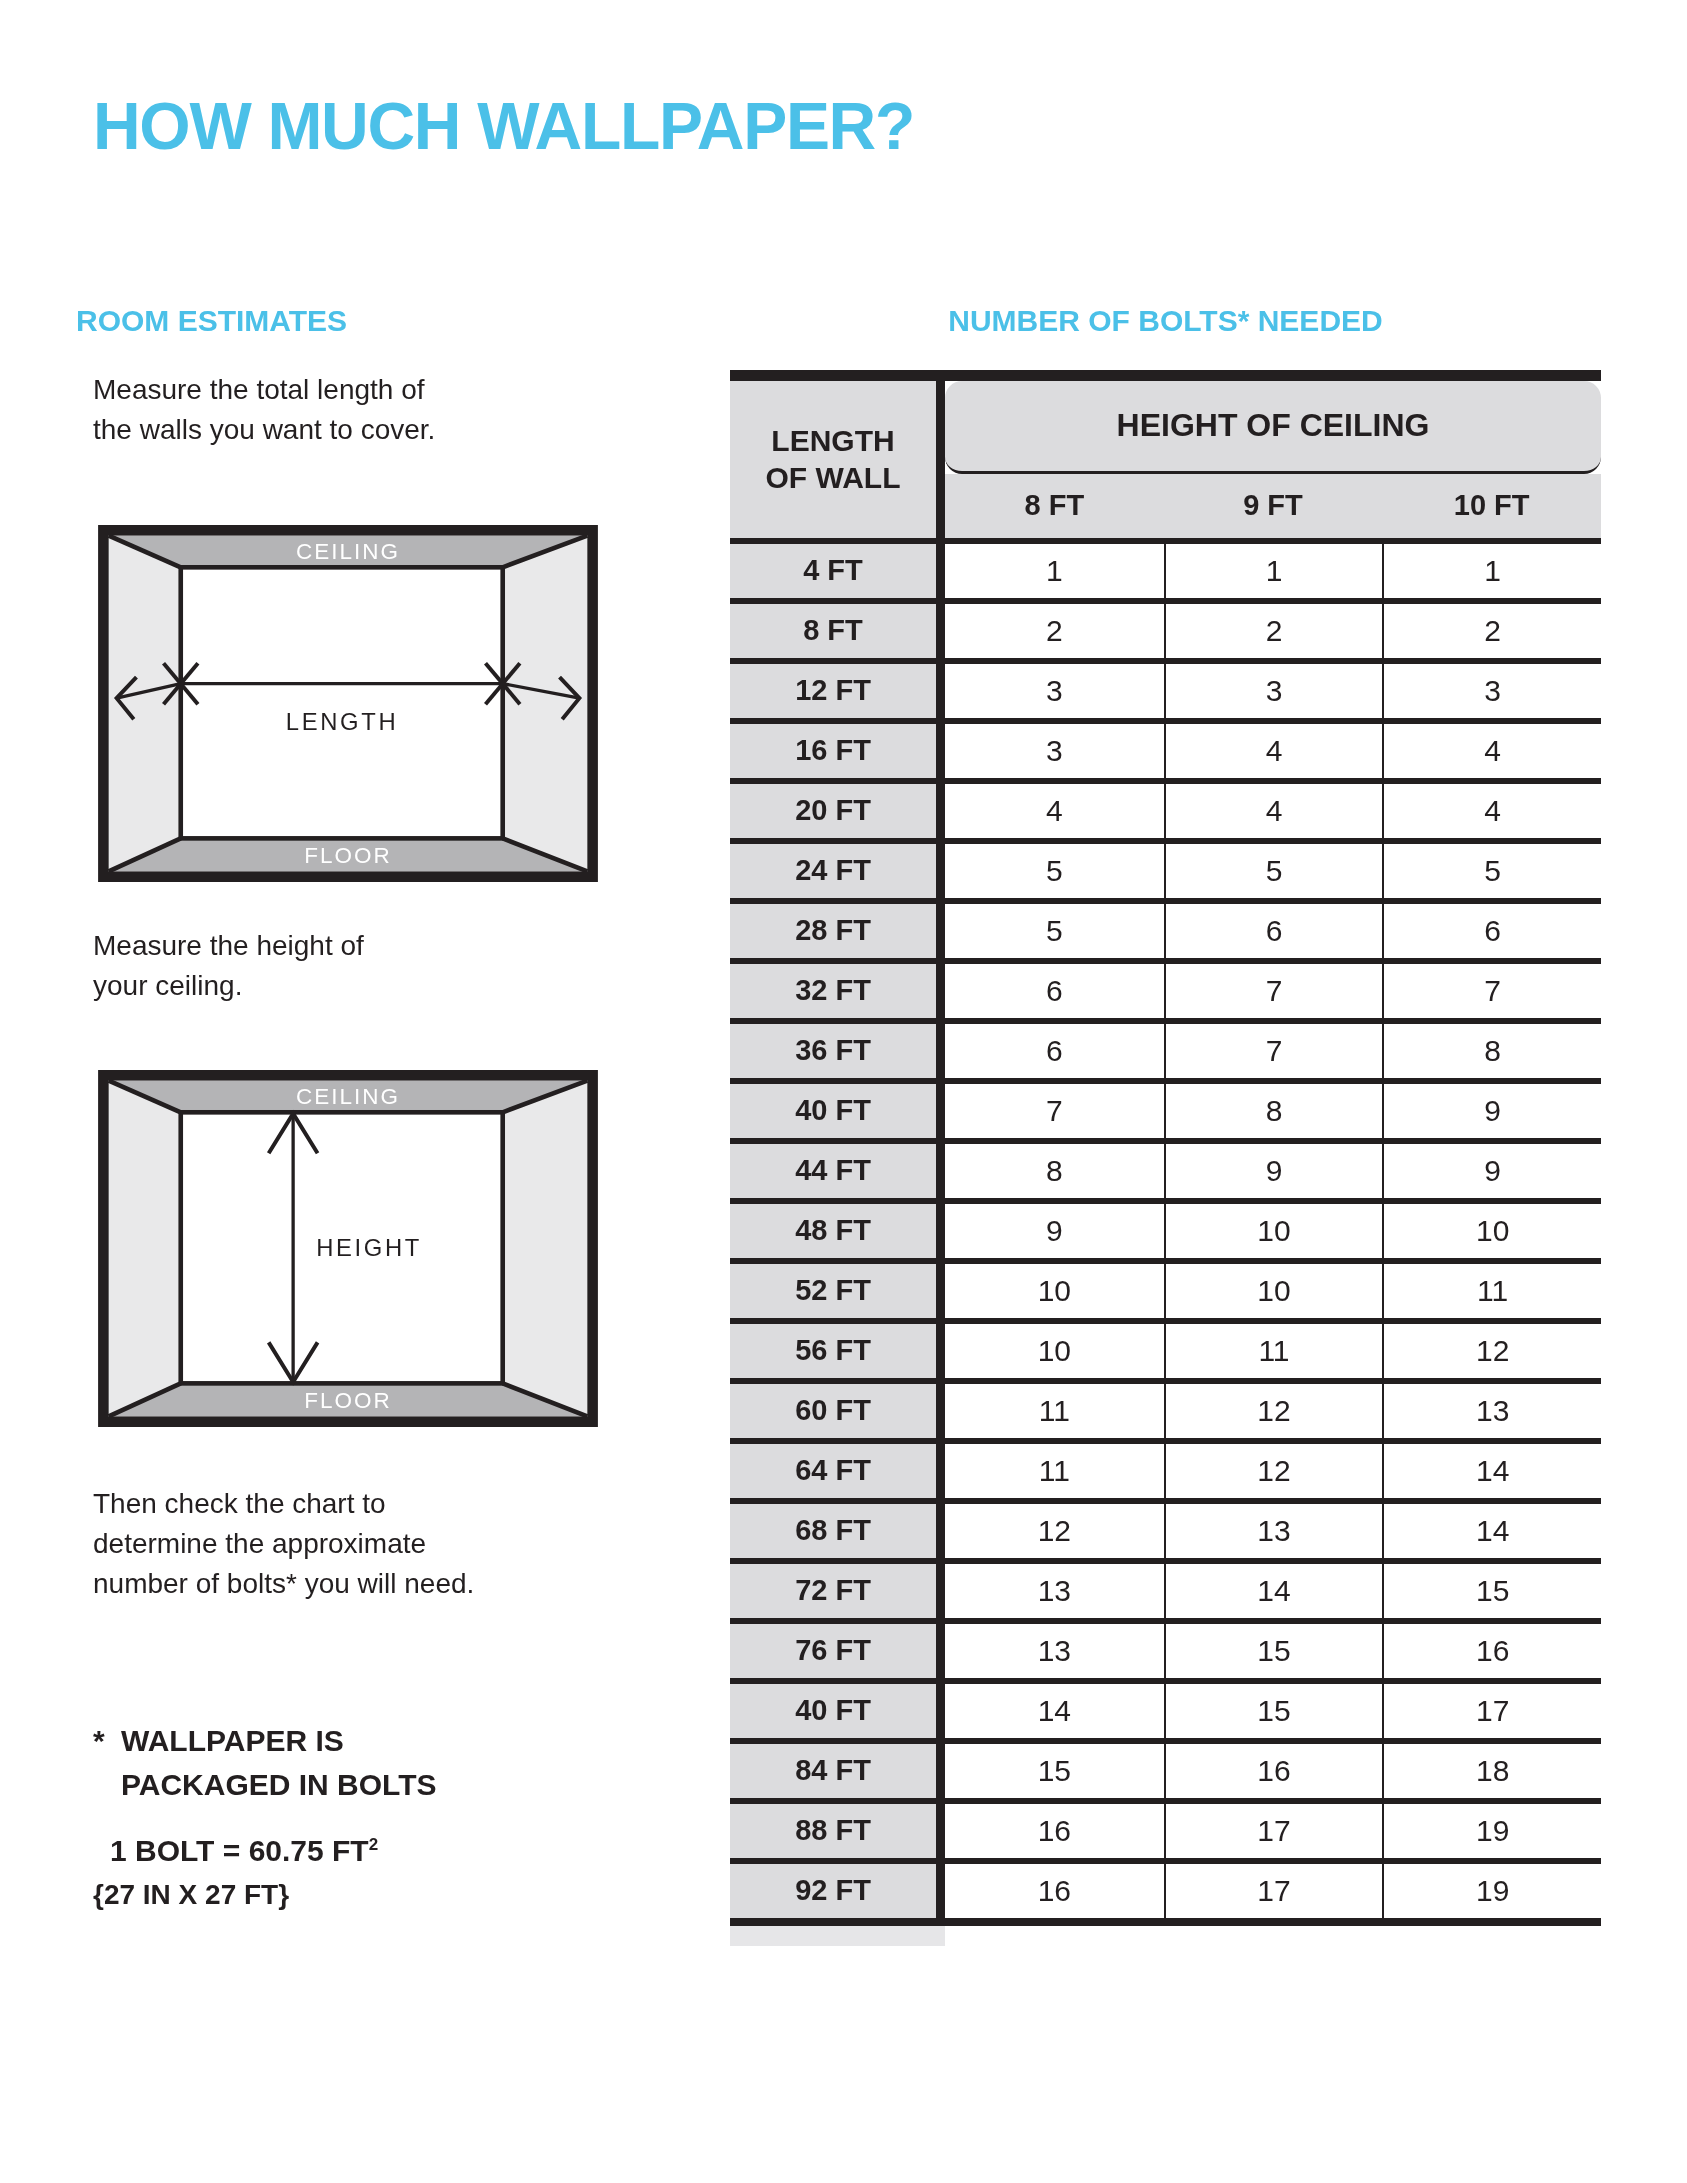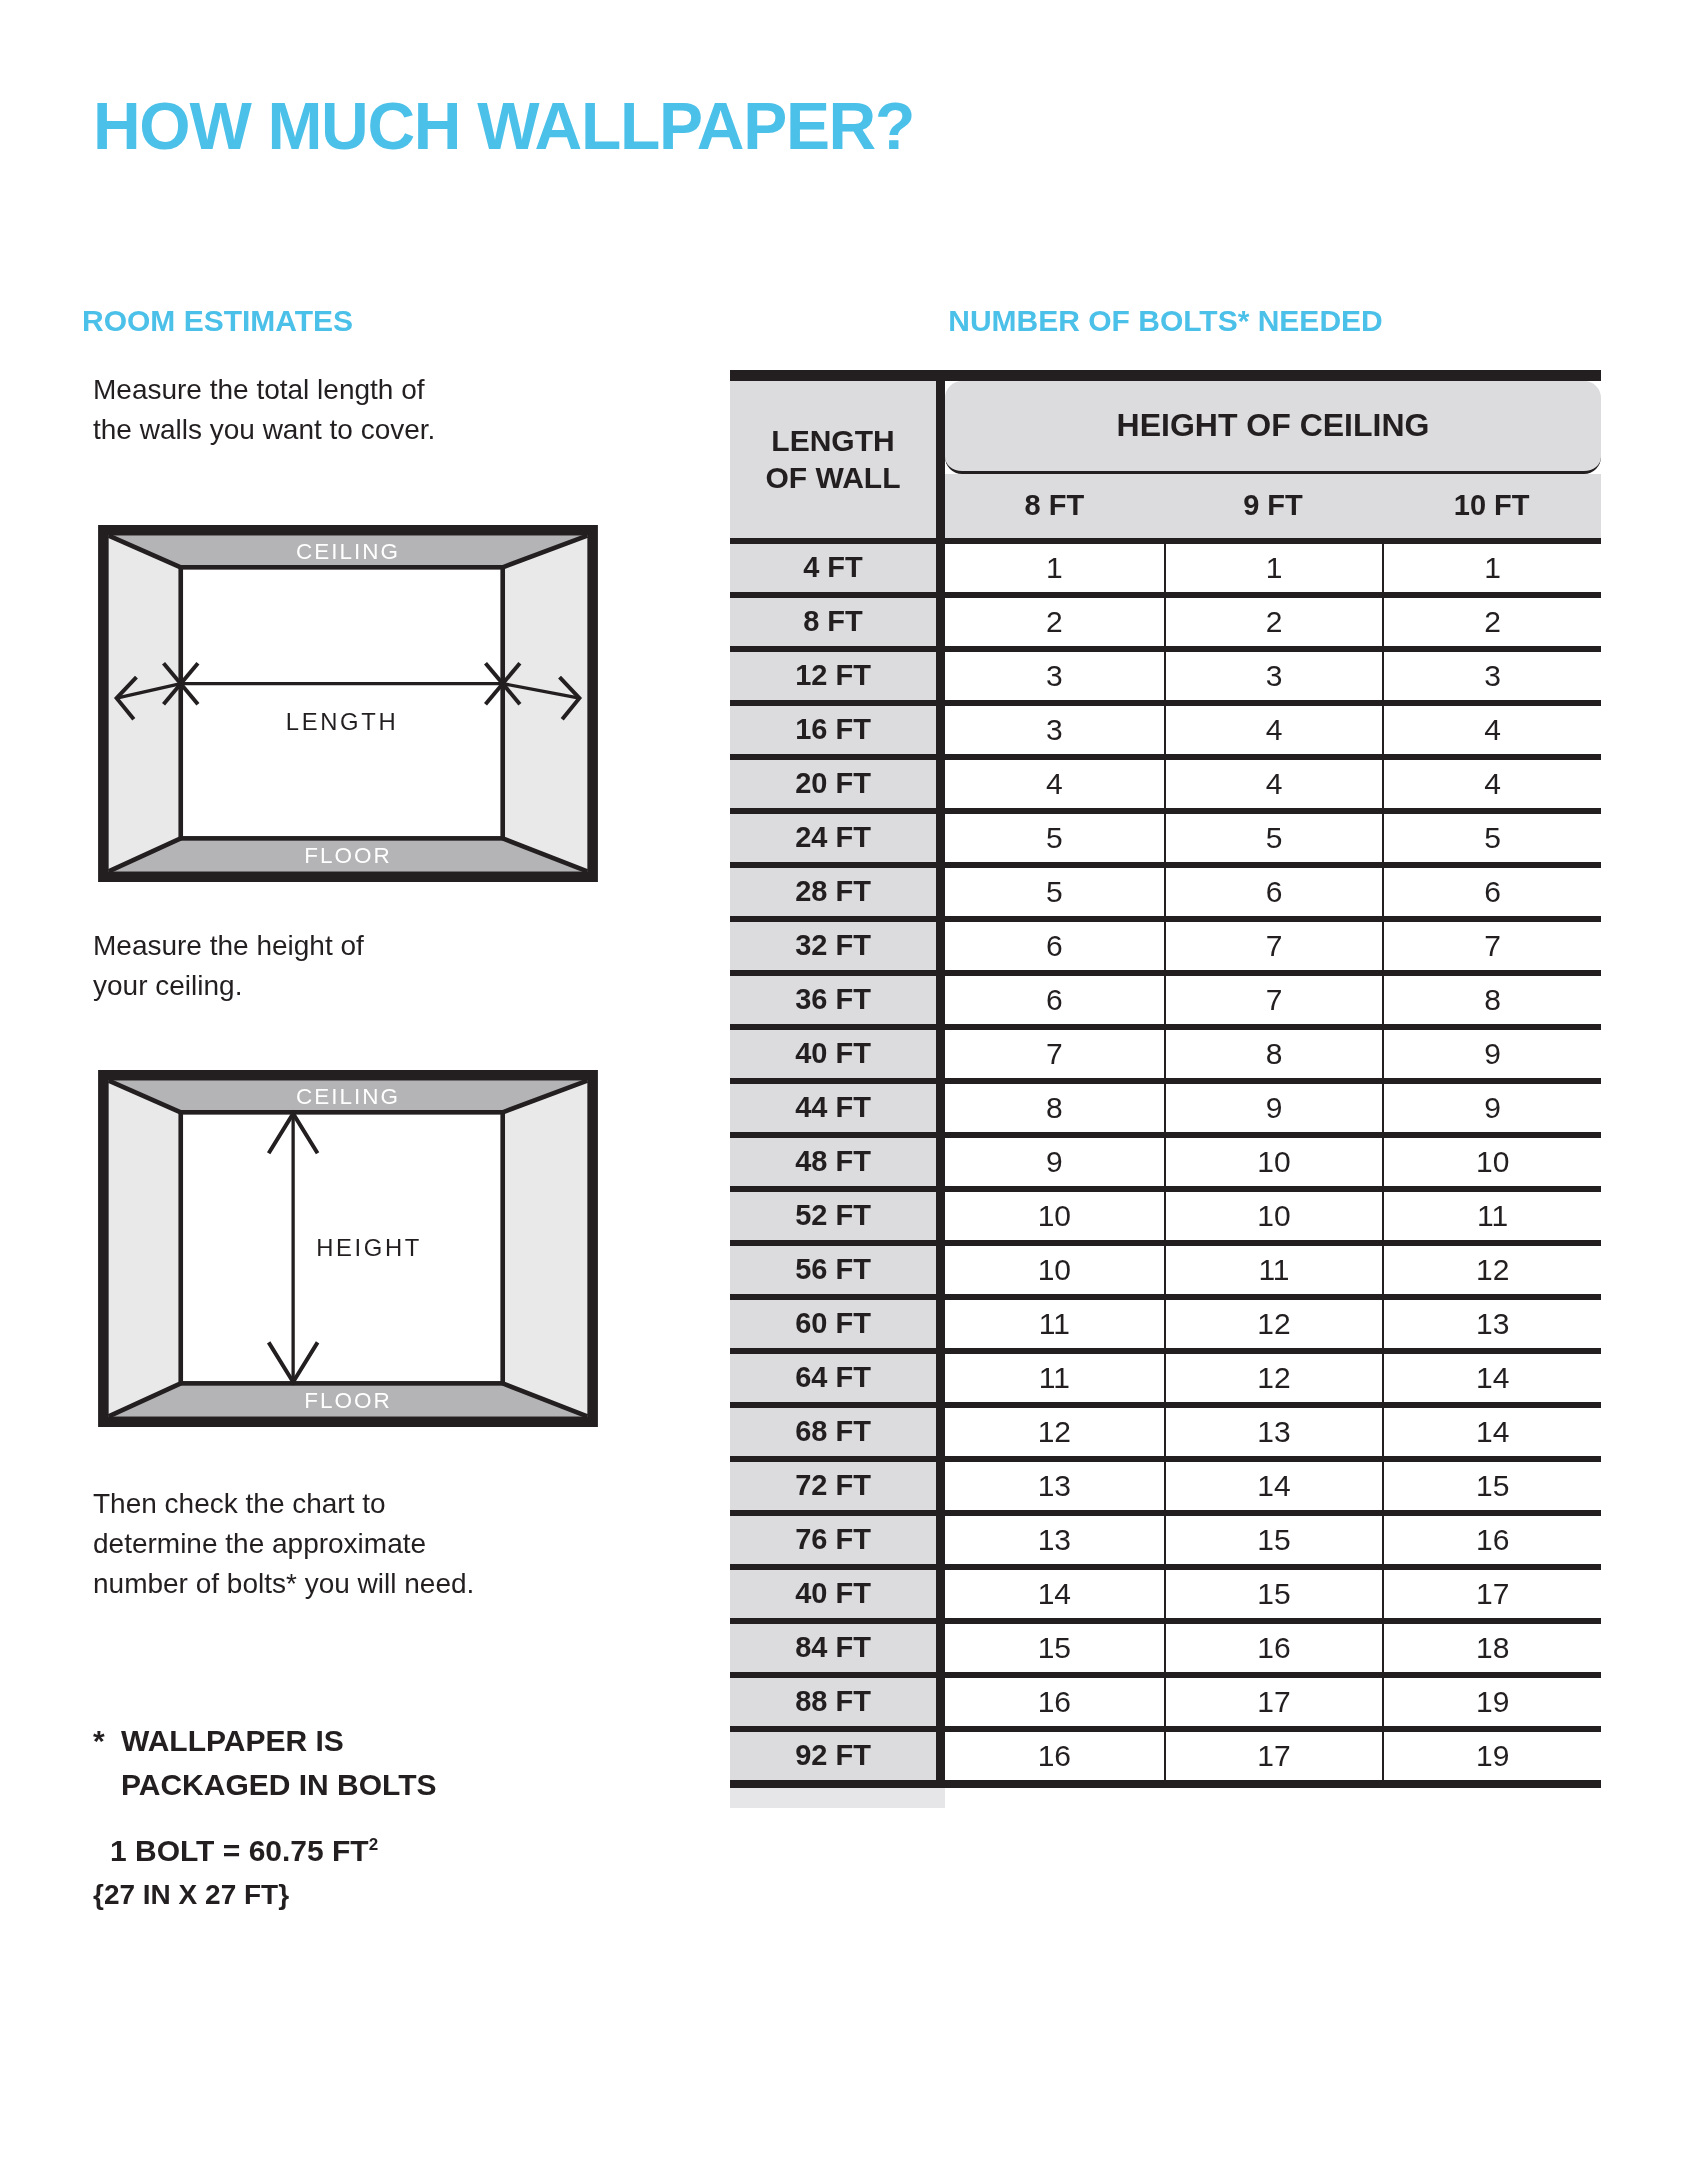--- a/index.html
+++ b/index.html
@@ -15,21 +15,21 @@
   
   .page-title {
     position: absolute; left: 93px; top: 93px;
     font-size: 66px; font-weight: bold; letter-spacing: -1.3px;
     color: var(--accent, #4BC0E8); line-height: 1;
   }
   .section-heading {
     position: absolute; font-size: 30px; font-weight: bold;
     color: var(--accent, #4BC0E8); line-height: 1;
   }
-  .room-heading { left: 82px; top: 306px; }
+  .room-heading { left: 76px; top: 306px; }
   .table-heading { left: 730px; top: 306px; width: 871px; text-align: center; }
 
   
   .body-text {
     position: absolute; left: 93px;
     font-size: 28px; line-height: 40px; white-space: pre-line;
     color: var(--ink, #231F20);
   }
   .p1 { top: 370px; }
   .p2 { top: 926px; }
@@ -91,21 +91,21 @@
     background: var(--table-gray, #DCDCDE);
     display: grid; grid-template-columns: 1fr 1fr 1fr;
   }
   .sub-cells > div {
     display: flex; align-items: center; justify-content: center;
     font-size: 29px; font-weight: bold;
   }
 
   .trow {
     display: grid; grid-template-columns: 215px 1fr 1fr 1fr;
-    height: 54px; border-top: 6px solid var(--ink, #231F20);
+    height: 60px; border-top: 6px solid var(--ink, #231F20);
   }
   .label-cell {
     background: var(--table-gray, #DCDCDE);
     border-right: 9.3px solid var(--ink, #231F20);
     display: flex; align-items: center; justify-content: center;
     font-size: 29px; font-weight: bold;
   }
   .value-cell {
     background: #ffffff;
     display: flex; align-items: center; justify-content: center;

